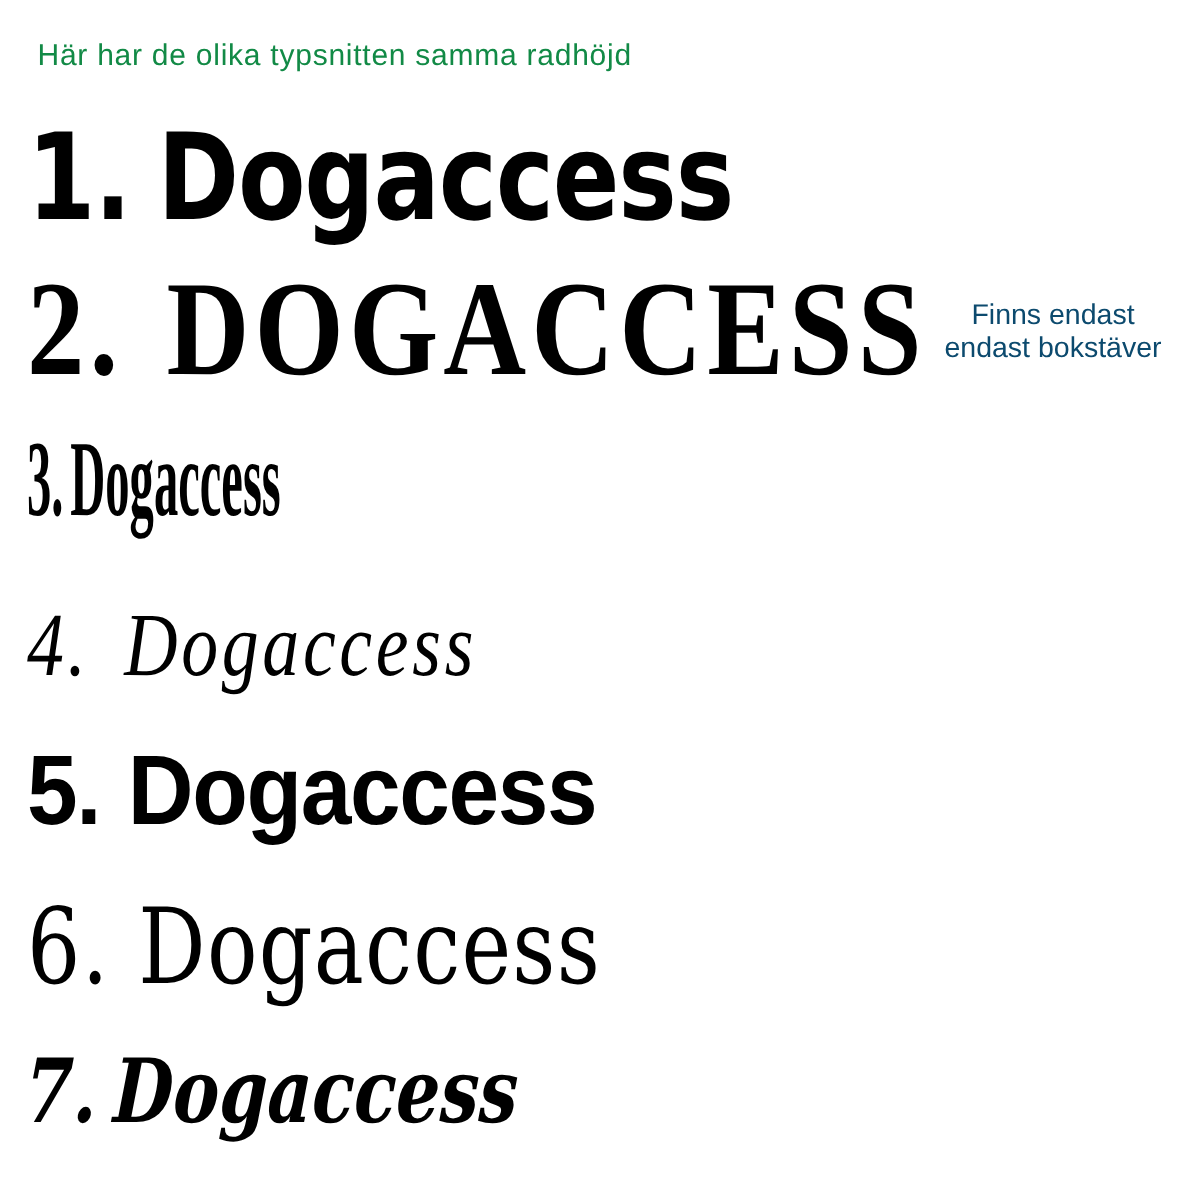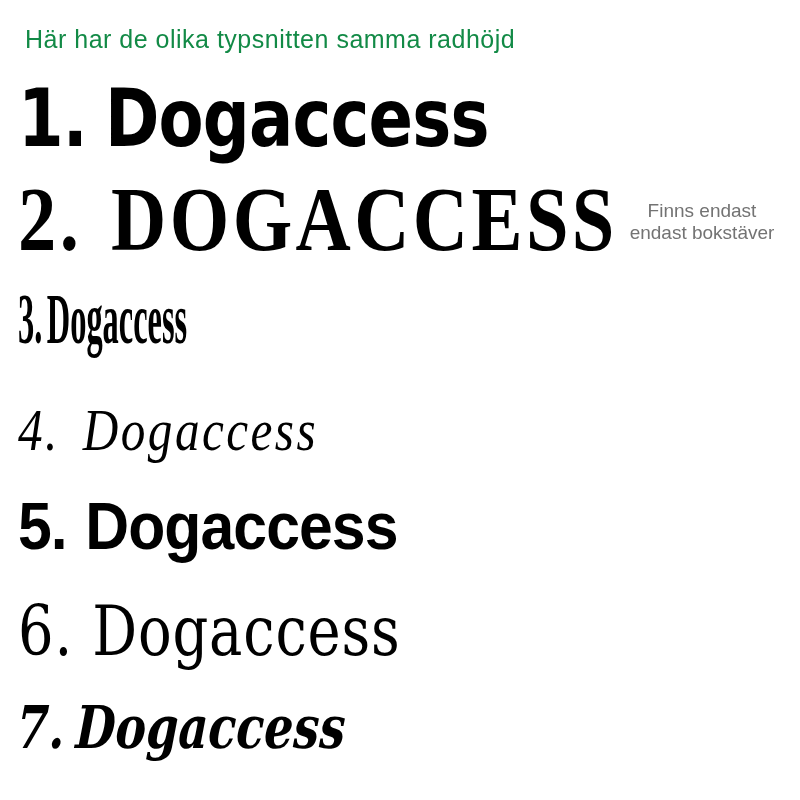--- a/index.html
+++ b/index.html
@@ -2,21 +2,21 @@
 <html><head>
 <meta charset="utf-8">
 <style>
   html,body{margin:0;padding:0;background:#fff;}
   .page{
     position:relative;width:800px;height:800px;overflow:hidden;
     background:#fff;color:#000;
   }
   .heading{
     position:absolute;left:25px;top:27px;line-height:1;
-    font-family:"Liberation Sans",sans-serif;font-size:25px;font-weight:400;
+    font-family:"Liberation Sans",sans-serif;font-size:20px;font-weight:400;
     white-space:nowrap;letter-spacing:.5px;
   }
   .sample{
     position:absolute;left:18px;line-height:1;white-space:nowrap;color:#000;
     transform-origin:left top;
   }
   .sample .num{display:inline-block;}
   
   .s1{top:79px;font-family:"DejaVu Sans",sans-serif;font-weight:700;font-size:80px;
       letter-spacing:-1px;transform:scaleX(.82);}
@@ -58,21 +58,21 @@
   <div class="heading" style="color: rgb(18, 138, 70);">Här har de olika typsnitten samma radhöjd</div>
 
   <div class="sample s1">
     <span class="num">1.</span><span class="word">Dogaccess</span>
   </div>
 
   <div class="sample s2">
     <span class="num">2.</span><span class="word">DOGACCESS</span>
   </div>
 
-  <div class="note" style="color: #737373;">
+  <div class="note" style="color: #0c4a6e;">
     <div>Finns endast</div>
     <div>endast bokstäver</div>
   </div>
 
   <div class="sample s3">
     <span class="num">3.</span><span class="word">Dogaccess</span>
   </div>
 
   <div class="sample s4">
     <span class="num">4.</span><span class="word">Dogaccess</span>

